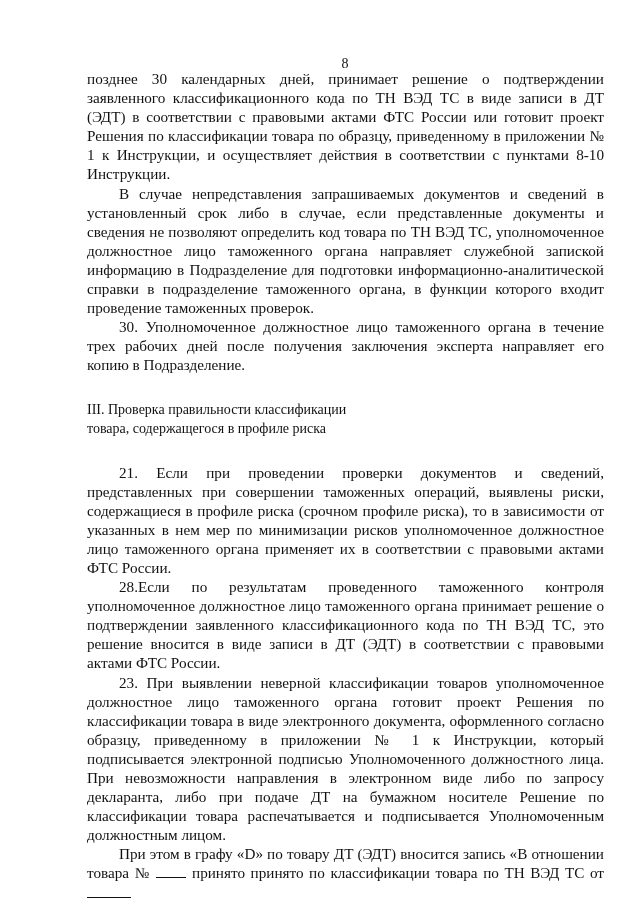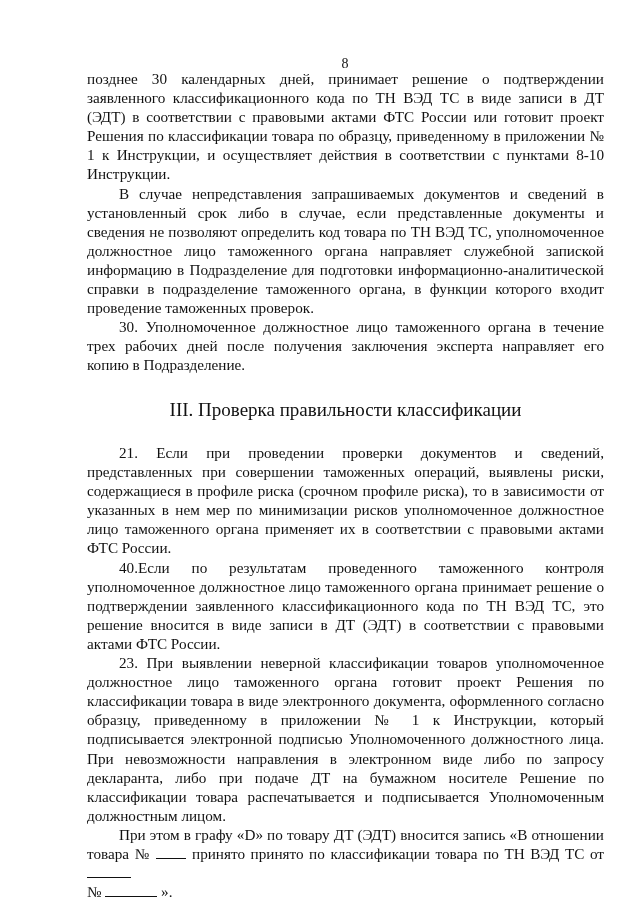--- a/index.html
+++ b/index.html
@@ -35,23 +35,22 @@
   .para {
     margin: 0;
     text-align: justify;
     text-align-last: left;
     hyphens: none;
   }
   .para.indent {
     text-indent: 32px;
   }
   .heading {
-    text-align: center;
     margin: 25px 0 24px 0;
-    font-size: 19px;
+    font-size: 14px;
     line-height: 19.5px;
   }
   .heading div { margin: 0; }
   .blank {
     display: inline-block;
     border-bottom: 1px solid #111;
     height: 14px;
     vertical-align: baseline;
   }
   .blank.short { width: 30px; }
@@ -64,21 +63,22 @@
 <div class="page-number">8</div>
 
 <div class="content">
 
   <p class="para">позднее 30 календарных дней, принимает решение о подтверждении заявленного классификационного кода по ТН ВЭД ТС в виде записи в ДТ (ЭДТ) в соответствии с правовыми актами ФТС России или готовит проект Решения по классификации товара по образцу, приведенному в приложении № 1 к Инструкции, и осуществляет действия в соответствии с пунктами 8-10 Инструкции.</p>
   <p class="para indent">В случае непредставления запрашиваемых документов и сведений в установленный срок либо в случае, если представленные документы и сведения не позволяют определить код товара по ТН ВЭД ТС, уполномоченное должностное лицо таможенного органа направляет служебной запиской информацию в Подразделение для подготовки информационно-аналитической справки в подразделение таможенного органа, в функции которого входит проведение таможенных проверок.</p>
   <p class="para indent">30. Уполномоченное должностное лицо таможенного органа в течение трех рабочих дней после получения заключения эксперта направляет его копию в Подразделение.</p>
 
   <div class="heading">
     <div>III. Проверка правильности классификации</div>
+    <div>товара, содержащегося в профиле риска</div>
   </div>
 
   <p class="para indent">21. Если при проведении проверки документов и сведений, представленных при совершении таможенных операций, выявлены риски, содержащиеся в профиле риска (срочном профиле риска), то в зависимости от указанных в нем мер по минимизации рисков уполномоченное должностное лицо таможенного органа применяет их в соответствии с правовыми актами ФТС России.</p>
-  <p class="para indent">40.Если по результатам проведенного таможенного контроля уполномоченное должностное лицо таможенного органа принимает решение о подтверждении заявленного классификационного кода по ТН ВЭД ТС, это решение вносится в виде записи в ДТ (ЭДТ) в соответствии с правовыми актами ФТС России.</p>
+  <p class="para indent">28.Если по результатам проведенного таможенного контроля уполномоченное должностное лицо таможенного органа принимает решение о подтверждении заявленного классификационного кода по ТН ВЭД ТС, это решение вносится в виде записи в ДТ (ЭДТ) в соответствии с правовыми актами ФТС России.</p>
   <p class="para indent">23. При выявлении неверной классификации товаров уполномоченное должностное лицо таможенного органа готовит проект Решения по классификации товара в виде электронного документа, оформленного согласно образцу, приведенному в приложении № 1 к Инструкции, который подписывается электронной подписью Уполномоченного должностного лица. При невозможности направления в электронном виде либо по запросу декларанта, либо при подаче ДТ на бумажном носителе Решение по классификации товара распечатывается и подписывается Уполномоченным должностным лицом.</p>
 
   <p class="para indent"><span>При этом в графу «D» по товару ДТ (ЭДТ) вносится запись «В отношении товара №</span> <span class="blank short"></span> <span>принято принято по классификации товара по ТН ВЭД ТС от</span> <span class="blank med"></span><br><span>№</span> <span class="blank long"></span> <span>».</span></p>
 
 </div>
 
 </body></html>

